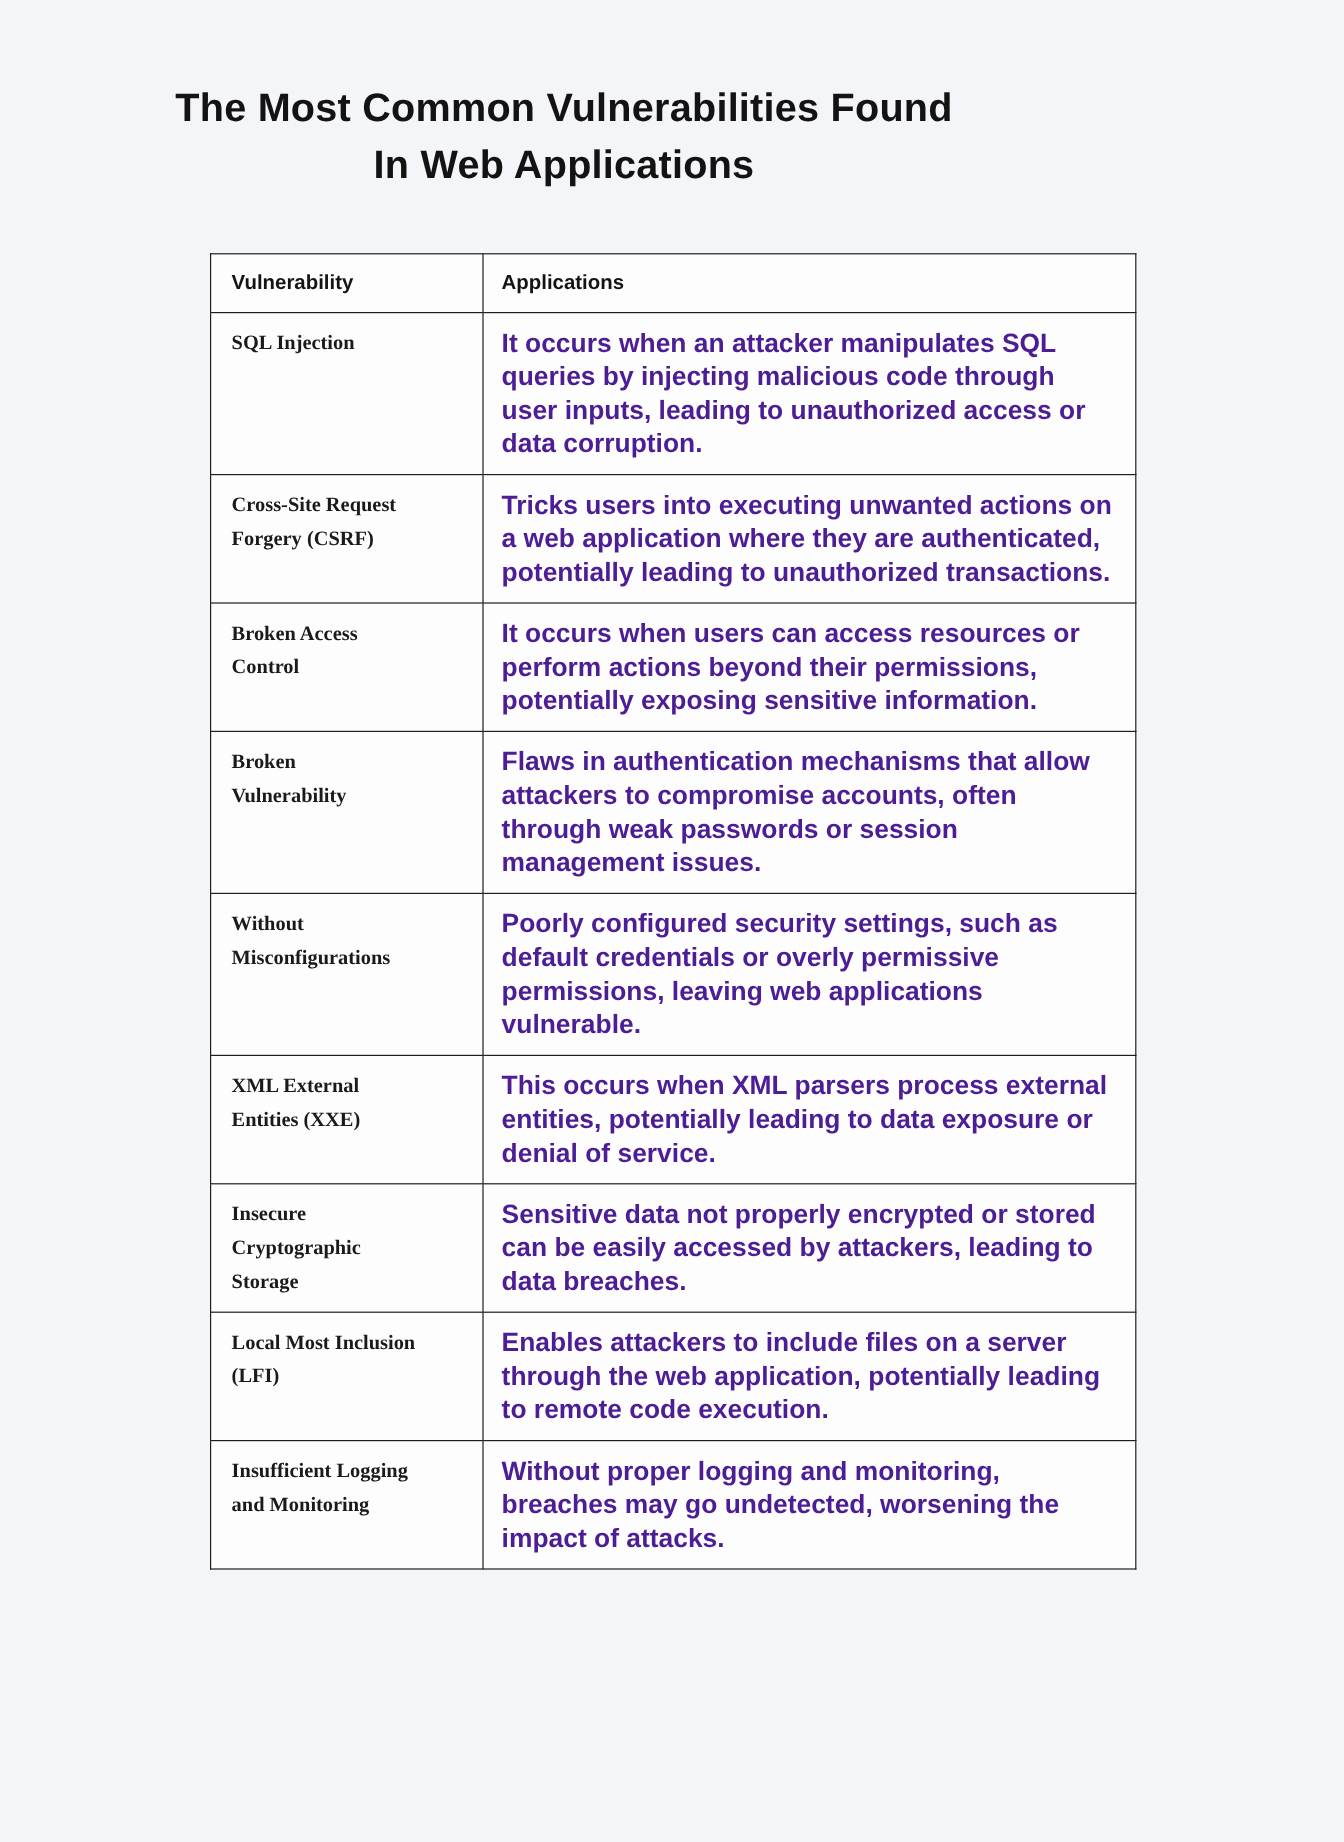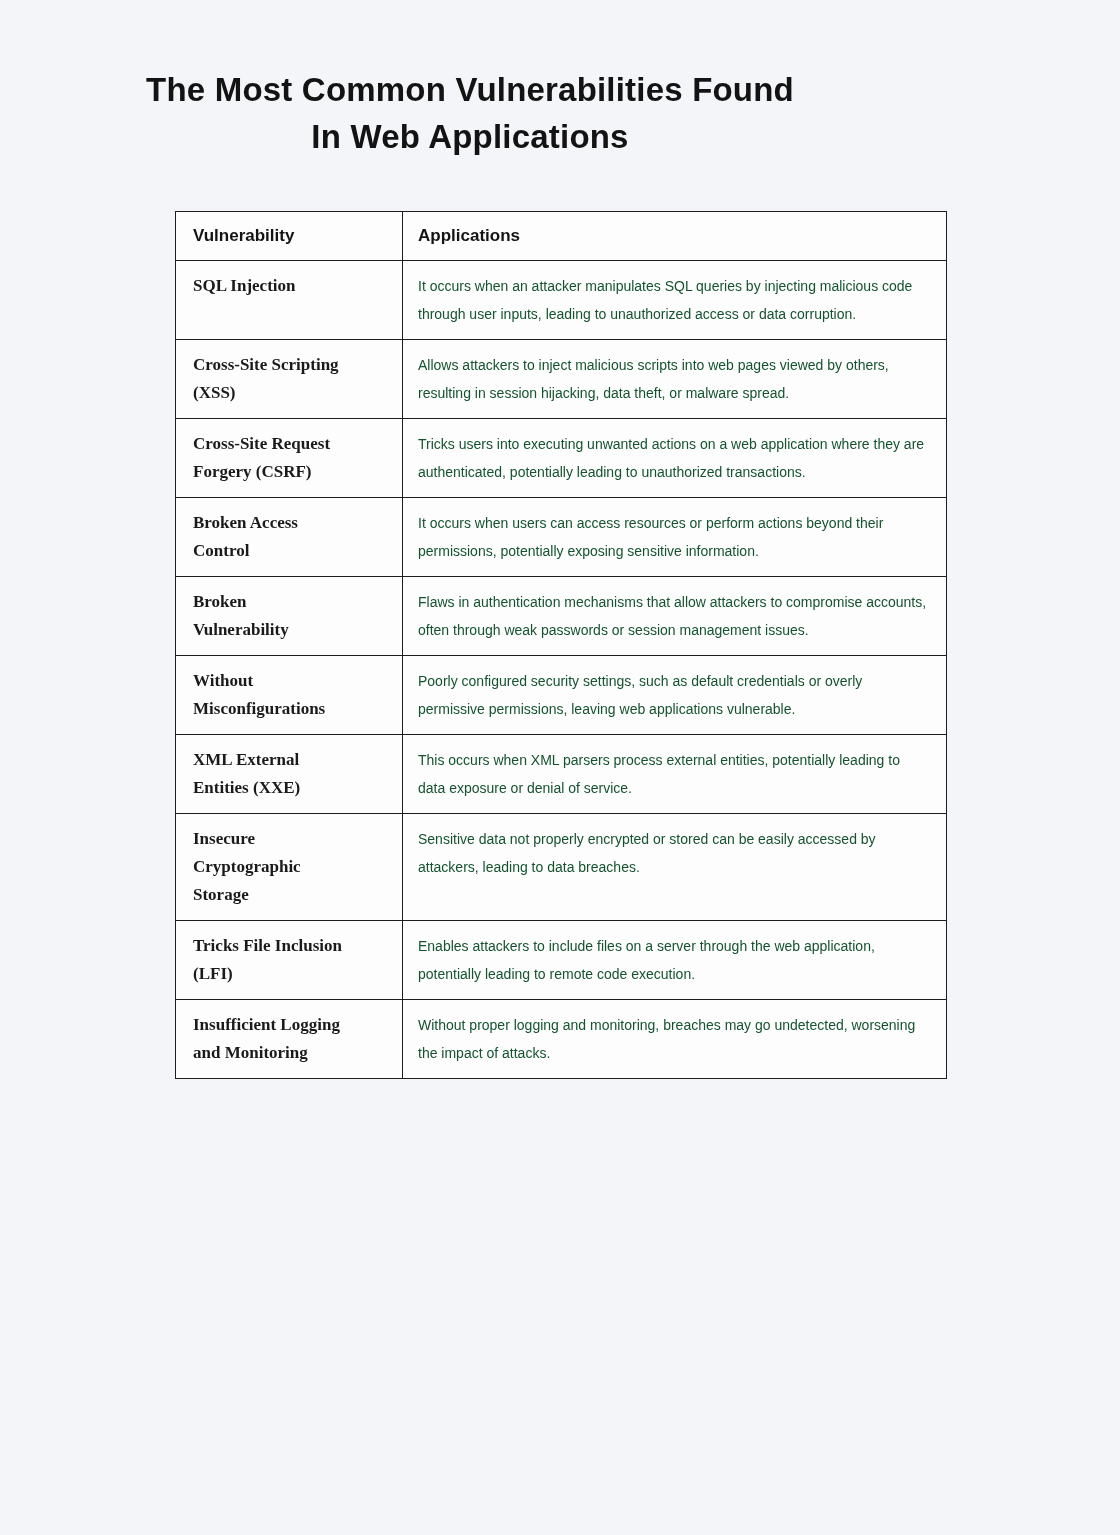--- a/index.html
+++ b/index.html
@@ -62,23 +62,23 @@
     font-size: 17px;
     font-weight: 700;
     color: #1a1a1a;
     line-height: 28px;
     padding: 11px 14px 11px 17px;
     white-space: pre-line;
     font-family: Liberation Serif, serif;
   }
 
   .desc-cell {
-    font-size: 14px;
-    font-weight: 400;
-    color: #14532d;
+    font-size: 22px;
+    font-weight: 700;
+    color: #4c1d95;
     line-height: 28px;
     padding: 11px 16px 11px 15px;
   }
 </style>
 </head>
 <body>
 
 <div class="page">
 
   <h1 class="title">The Most Common Vulnerabilities Found
@@ -94,25 +94,20 @@
         <th class="name-head">Vulnerability</th>
         <th class="desc-head">Applications</th>
       </tr>
     </thead>
     <tbody>
   <tr>
     <td class="name-cell">SQL Injection</td>
     <td class="desc-cell">It occurs when an attacker manipulates SQL queries by injecting malicious code through user inputs, leading to unauthorized access or data corruption.</td>
   </tr>
 
-  <tr>
-    <td class="name-cell">Cross-Site Scripting
-(XSS)</td>
-    <td class="desc-cell">Allows attackers to inject malicious scripts into web pages viewed by others, resulting in session hijacking, data theft, or malware spread.</td>
-  </tr>
 
   <tr>
     <td class="name-cell">Cross-Site Request
 Forgery (CSRF)</td>
     <td class="desc-cell">Tricks users into executing unwanted actions on a web application where they are authenticated, potentially leading to unauthorized transactions.</td>
   </tr>
 
   <tr>
     <td class="name-cell">Broken Access
 Control</td>
@@ -140,21 +135,21 @@
 
   <tr>
     <td class="name-cell">Insecure
 Cryptographic
 Storage</td>
     <td class="desc-cell">Sensitive data not properly encrypted or stored can be easily accessed by attackers, leading to data breaches.</td>
   </tr>
 
 
   <tr>
-    <td class="name-cell">Tricks File Inclusion
+    <td class="name-cell">Local Most Inclusion
 (LFI)</td>
     <td class="desc-cell">Enables attackers to include files on a server through the web application, potentially leading to remote code execution.</td>
   </tr>
 
   <tr>
     <td class="name-cell">Insufficient Logging
 and Monitoring</td>
     <td class="desc-cell">Without proper logging and monitoring, breaches may go undetected, worsening the impact of attacks.</td>
   </tr>
 </tbody>

